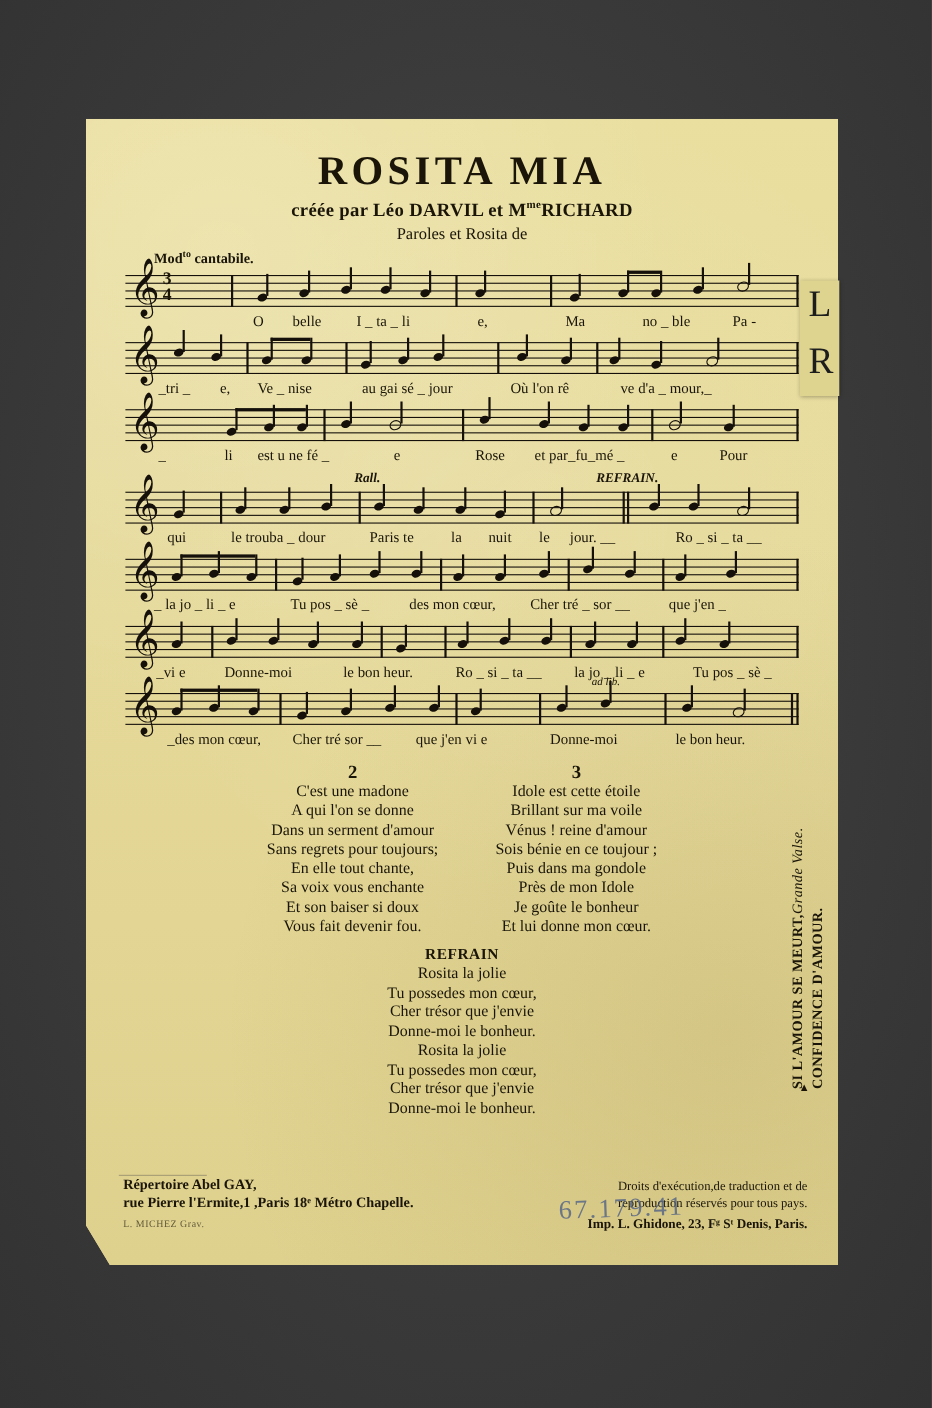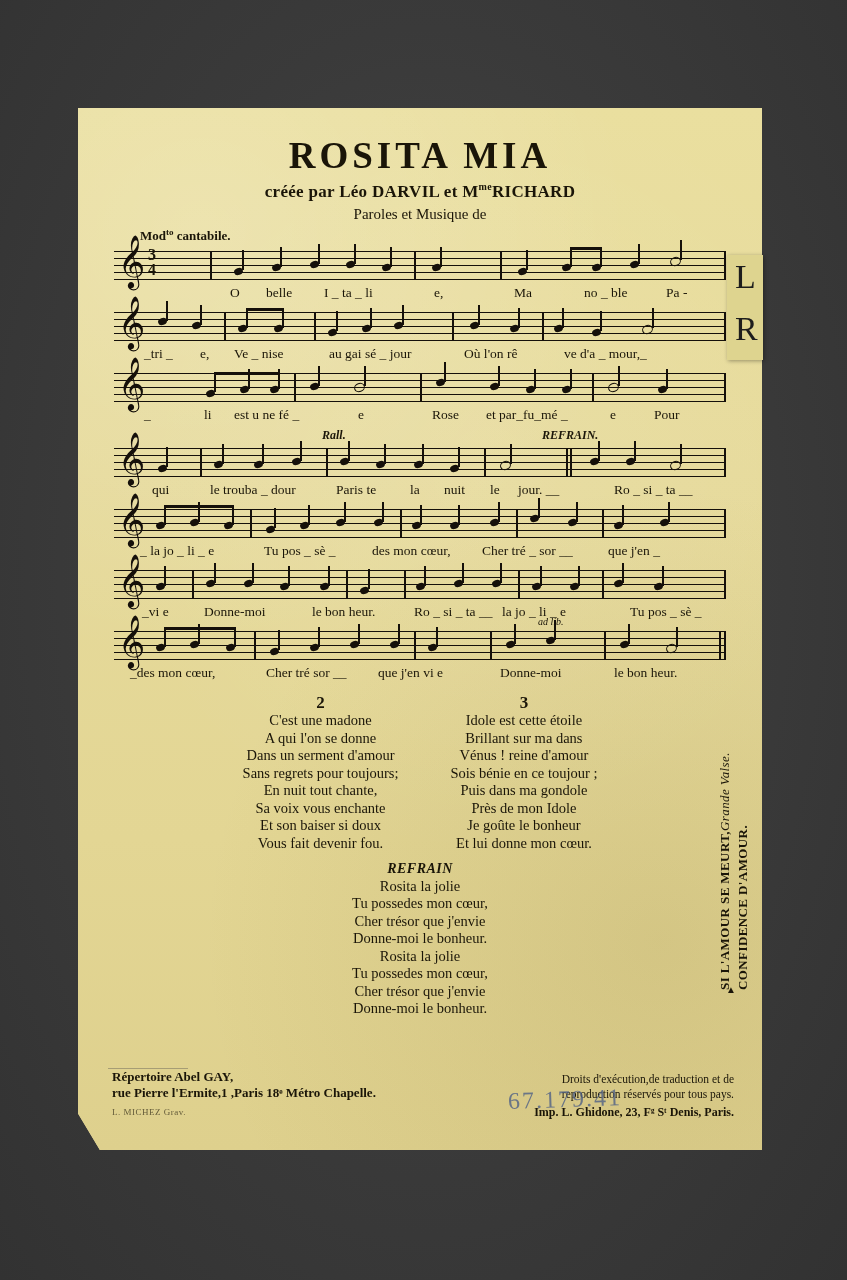--- a/index.html
+++ b/index.html
@@ -186,21 +186,20 @@
   .verse .ln { white-space: nowrap; }
 
   .refrain-block {
     text-align: center;
     margin-top: 8px;
     font-size: 14.5px;
     line-height: 17.5px;
   }
   .refrain-block .rtitle {
     font-weight: bold;
-    font-style: italic;
     font-size: 14px;
     letter-spacing: 0.5px;
   }
 
   
   .footer {
     position: absolute;
     left: 34px; right: 28px;
     bottom: 30px;
     z-index: 3;
@@ -295,21 +294,21 @@
 
 <div class="sheet">
   <div class="sheet-inner">
 
     <div class="title">ROSITA MIA</div>
 
     <div class="creators">
       <span>créée par Léo DARVIL et M</span><sup>me</sup><span>RICHARD</span>
     </div>
 
-    <div class="subline">Paroles et Musique de</div>
+    <div class="subline">Paroles et Rosita de</div>
 
     <div>
 
       <div class="tempo">
         <span>Mod</span><sup>to</sup> <span>cantabile.</span>
       </div>
 
       <div class="stave-block">
         <div class="stave">
           <div class="line"></div>
@@ -616,21 +615,21 @@
             <div class="st" style="left:404px; top:6px; height:29px;"></div>
             <div class="st" style="left:488px; top:6px; height:29px;"></div>
             <div class="endbar" style="right:0;"></div>
           </div>
         </div>
         <div class="lyr">
           <span style="left:28px">_vi e</span>
           <span style="left:90px">Donne-moi</span>
           <span style="left:198px">le bon heur.</span>
           <span style="left:300px">Ro _ si _ ta __</span>
-          <span style="left:388px">la jo _ li _ e</span>
+          <span style="left:408px">la jo _ li _ e</span>
           <span style="left:516px">Tu pos _ sè _</span>
           <span style="left:424px; top:12px; font-size:10px; font-style:italic;">ad lib.</span>
         </div>
       </div>
 
       <div class="stave-block">
         <div class="stave">
           <div class="line"></div>
             <div class="line"></div>
             <div class="line"></div>
@@ -665,46 +664,46 @@
               <div class="st" style="left:562px; top:2px;"></div>
             <div class="st" style="left:140px; top:6px; height:29px;"></div>
             <div class="st" style="left:300px; top:6px; height:29px;"></div>
             <div class="st" style="left:376px; top:6px; height:29px;"></div>
             <div class="st" style="left:490px; top:6px; height:29px;"></div>
             <div class="endbar" style="right:0;"></div>
             <div class="endbar" style="right:5px;"></div>
           </div>
         </div>
         <div class="lyr">
-          <span style="left:16px">_des mon cœur,</span>
+          <span style="left:38px">_des mon cœur,</span>
           <span style="left:152px">Cher tré sor __</span>
           <span style="left:264px">que j'en vi e</span>
           <span style="left:386px">Donne-moi</span>
           <span style="left:500px">le bon heur.</span>
         </div>
       </div>
 
     </div>
 
     <div class="verses">
       <div class="verse">
         <div class="num">2</div>
         <div class="ln">C'est une madone</div>
         <div class="ln">A qui l'on se donne</div>
         <div class="ln">Dans un serment d'amour</div>
         <div class="ln">Sans regrets pour toujours;</div>
-        <div class="ln">En nuit tout chante,</div>
+        <div class="ln">En elle tout chante,</div>
         <div class="ln">Sa voix vous enchante</div>
         <div class="ln">Et son baiser si doux</div>
         <div class="ln">Vous fait devenir fou.</div>
       </div>
       <div class="verse">
         <div class="num">3</div>
         <div class="ln">Idole est cette étoile</div>
-        <div class="ln">Brillant sur ma dans</div>
+        <div class="ln">Brillant sur ma voile</div>
         <div class="ln">Vénus ! reine d'amour</div>
         <div class="ln">Sois bénie en ce toujour ;</div>
         <div class="ln">Puis dans ma gondole</div>
         <div class="ln">Près de mon Idole</div>
         <div class="ln">Je goûte le bonheur</div>
         <div class="ln">Et lui donne mon cœur.</div>
       </div>
     </div>
 
     <div class="refrain-block">

